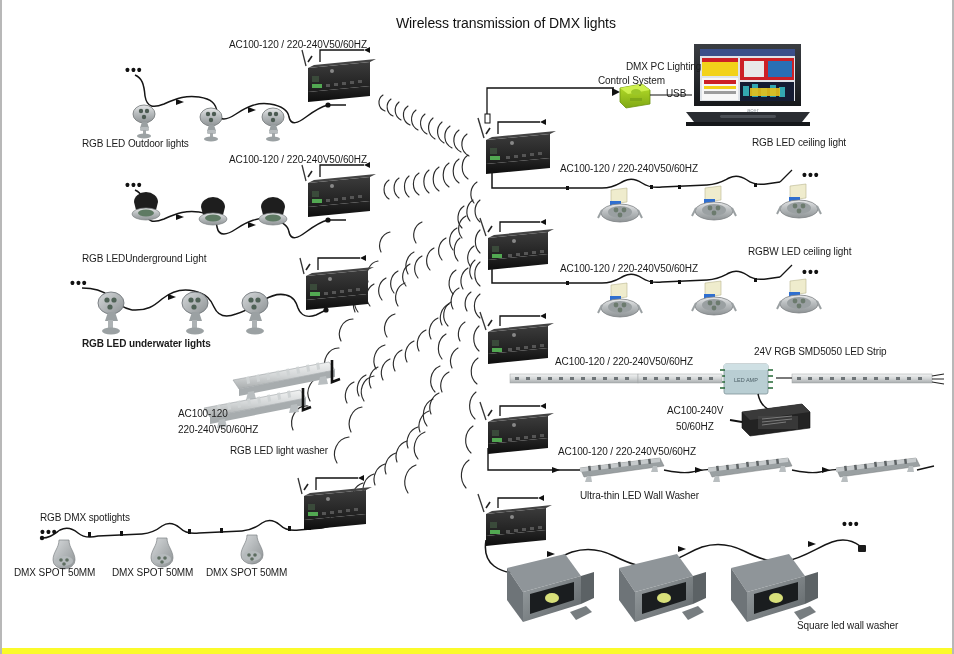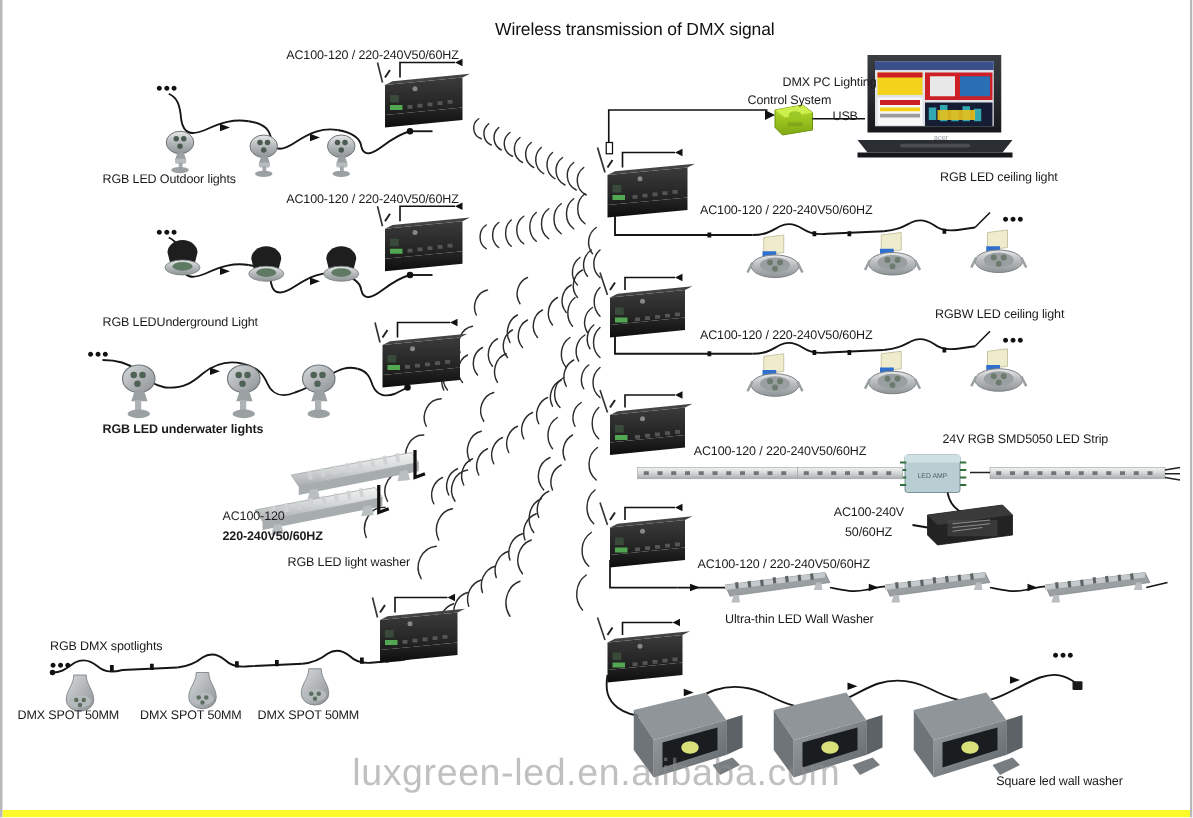--- a/index.html
+++ b/index.html
@@ -876,35 +876,35 @@
         <polygon points="729,568 745,592 745,622 729,600" fill="#6e7478"></polygon>
         <polygon points="745,592 803,576 803,604 745,622" fill="url(#floodG)"></polygon>
         <polygon points="752,594 796,582 796,600 752,614" fill="#1a1d1f"></polygon>
         <ellipse cx="774" cy="598" rx="7" ry="5" fill="#d8e07a"></ellipse>
         <polygon points="803,576 816,572 816,598 803,604" fill="#5c6265"></polygon>
         <polygon points="792,612 808,606 814,612 798,620" fill="#777d80"></polygon>
       </g>
     </g>
   </svg>
 
-  <div class="lbl t-title" style="left:394px; top:16px;">Wireless transmission of DMX signal</div>
+  <div class="lbl t-title" style="left:394px; top:16px;">Wireless transmission of DMX lights</div>
 
   <div class="lbl" style="left:227px; top:38px;">AC100-120 / 220-240V50/60HZ</div>
   <div class="lbl" style="left:80px; top:137px;">RGB LED Outdoor lights</div>
   <div class="dots" style="left:123px; top:66px;">•••</div>
 
   <div class="lbl" style="left:227px; top:153px;">AC100-120 / 220-240V50/60HZ</div>
   <div class="lbl" style="left:80px; top:252px;">RGB LEDUnderground Light</div>
   <div class="dots" style="left:123px; top:181px;">•••</div>
 
   <div class="lbl" style="left:80px; top:337px;font-weight:bold;">RGB LED underwater lights</div>
   <div class="dots" style="left:68px; top:279px;">•••</div>
 
   <div class="lbl" style="left:176px; top:407px;">AC100-120</div>
-  <div class="lbl" style="left:176px; top:423px;font-weight:bold;">220-240V50/60HZ</div>
+  <div class="lbl" style="left:176px; top:423px;">220-240V50/60HZ</div>
   <div class="lbl" style="left:228px; top:444px;">RGB LED light washer</div>
 
   <div class="lbl" style="left:38px; top:511px;">RGB DMX spotlights</div>
   <div class="dots" style="left:38px; top:528px;">•••</div>
   <div class="lbl" style="left:12px; top:566px;">DMX SPOT 50MM</div>
   <div class="lbl" style="left:110px; top:566px;">DMX SPOT 50MM</div>
   <div class="lbl" style="left:204px; top:566px;">DMX SPOT 50MM</div>
 
   <div class="lbl" style="left:592px; top:60px;margin-left:32px;">DMX PC Lighting</div>
   <div class="lbl" style="left:596px; top:74px;">Control System</div>
@@ -922,14 +922,13 @@
   <div class="lbl" style="left:752px; top:345px;text-align:right;">24V RGB SMD5050  LED Strip</div>
   <div class="lbl" style="left:665px; top:404px;">AC100-240V</div>
   <div class="lbl" style="left:674px; top:420px;">50/60HZ</div>
 
   <div class="lbl" style="left:556px; top:445px;">AC100-120 / 220-240V50/60HZ</div>
   <div class="lbl" style="left:578px; top:489px;">Ultra-thin LED Wall Washer</div>
 
   <div class="lbl" style="left:795px; top:619px;">Square led wall washer</div>
   <div class="dots" style="left:840px; top:520px;">•••</div>
 
-  <div class="wm">luxgreen-led.en.alibaba.com</div>
 </div>
 
 </body></html>

